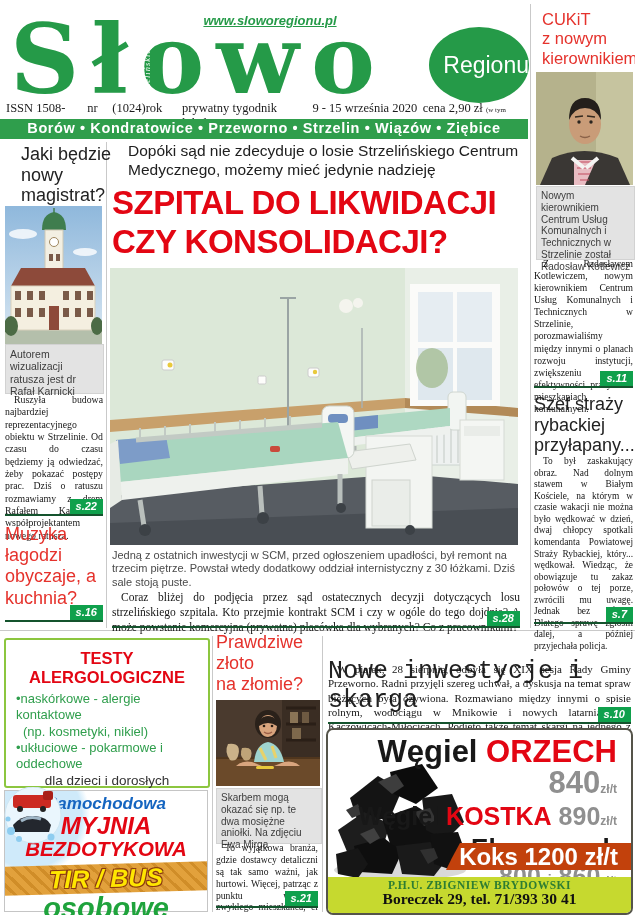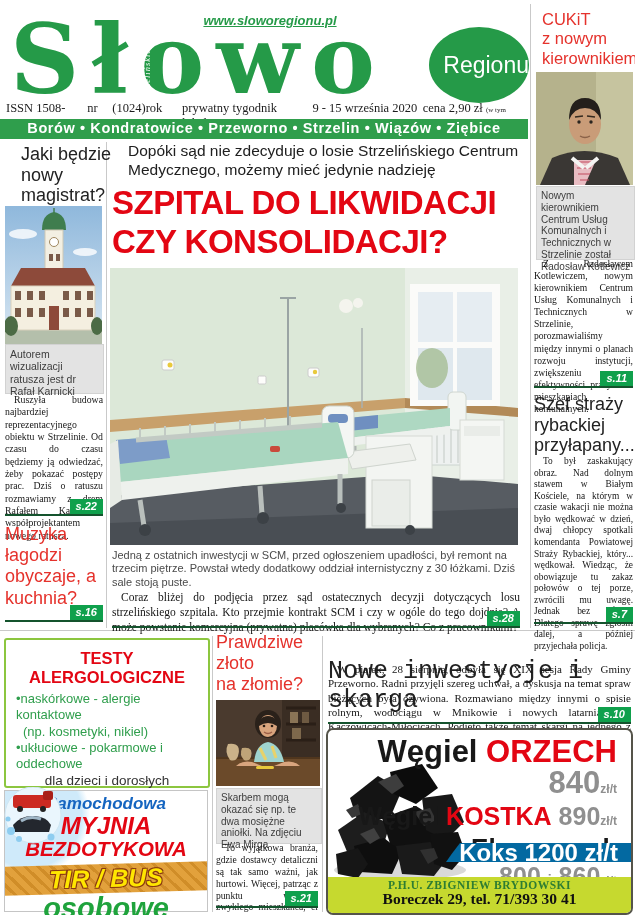--- a/index.html
+++ b/index.html
@@ -63,21 +63,21 @@
             transform:skewY(-1.5deg);display:flex;align-items:center;justify-content:center;}
   .myj-l4{color:#ffe600;font-size:25px;
           text-shadow:-1px -1px 0 #8a3a10,1px -1px 0 #8a3a10,-1px 1px 0 #8a3a10,1px 1px 0 #8a3a10;}
   .myj-l5{color:#1fa33c;font-size:29px;line-height:1.05;}
   .ad-wegiel{border:2px solid #55544a;border-radius:7px;background:#fff;overflow:hidden;}
   .weg-lines{position:absolute;right:14px;top:6px;text-align:right;line-height:1.0;}
   .weg-black{color:#181818;font-weight:bold;}
   .weg-red{color:#e30613;font-weight:bold;}
   .weg-gray{color:#8f8f8f;font-weight:bold;}
   .weg-unit{font-size:12px;font-weight:bold;color:#8f8f8f;}
-  .koks{position:absolute;right:0;top:113px;left:118px;height:19px;background:#0369a1;
+  .koks{position:absolute;right:0;top:113px;left:118px;height:27px;background:#c2410c;
         display:flex;align-items:center;justify-content:center;color:#fff;font-weight:bold;
         font-size:24px;clip-path:polygon(14px 0,100% 0,100% 100%,0 100%,6px 55%);}
   .weg-strip{position:absolute;left:0;right:0;bottom:0;height:36px;background:#c6d92f;
              text-align:center;font-family:"Liberation Serif",serif;}
   .weg-firm{color:#2e7d32;font-weight:bold;font-size:11.5px;letter-spacing:.5px;padding-top:2px;}
   .weg-addr{color:#111;font-weight:bold;font-size:15.5px;line-height:1.0;}
 </style>
 </head>
 <body>
 

